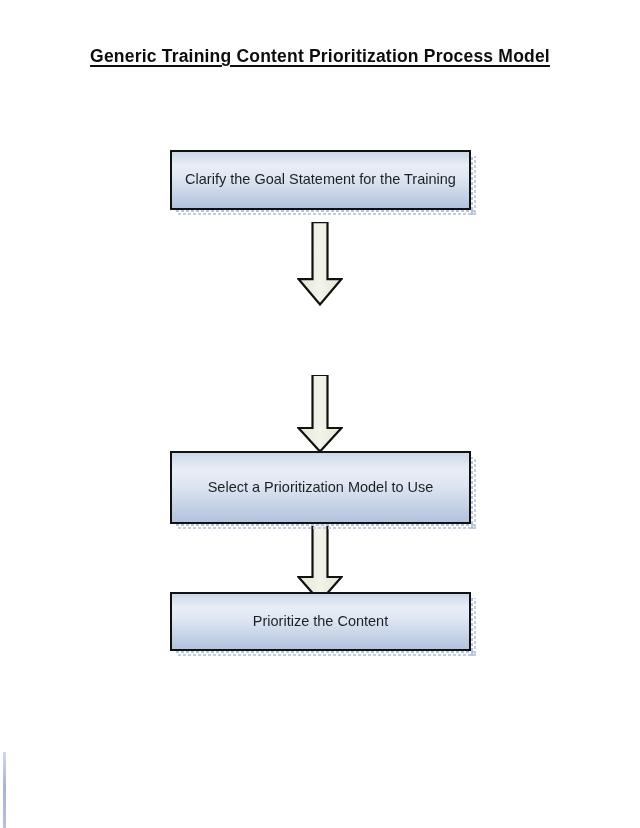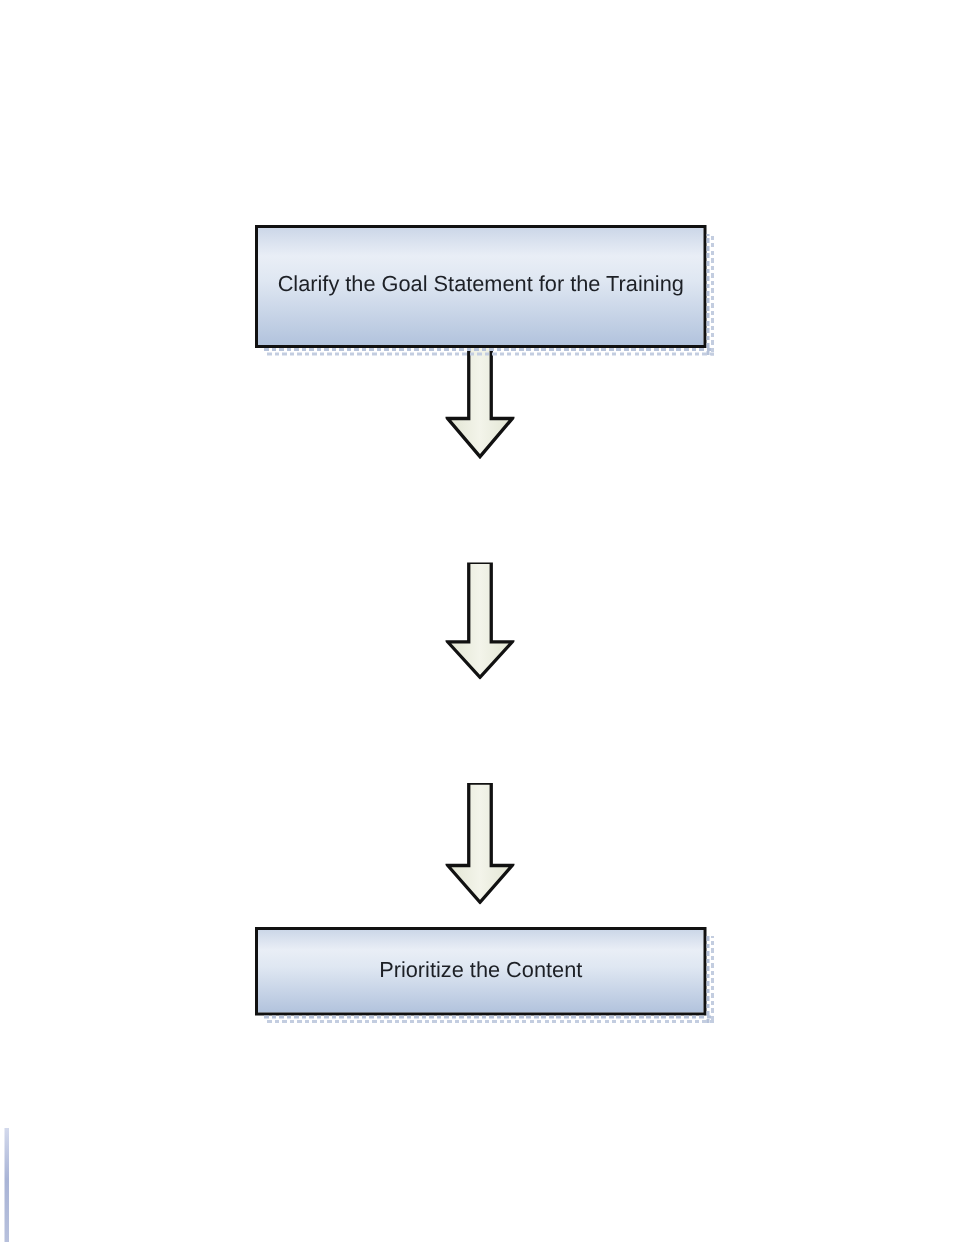--- a/index.html
+++ b/index.html
@@ -74,24 +74,24 @@
     margin-left: 2px;
     width: 5px;
     background-image:
       repeating-linear-gradient(0deg, #b6c2d9 0 3px, rgba(255,255,255,0) 3px 5px),
       repeating-linear-gradient(0deg, rgba(255,255,255,0) 0 2px, #c3cde0 2px 5px);
     background-size: 2px 100%, 2px 100%;
     background-position: 0 0, 3px 0;
     background-repeat: repeat-y;
     pointer-events: none;
   }
-  .node1 { top: 150px; height: 82px; }
+  .node1 { top: 150px; height: 60px; }
   .node2 { top: 304px; height: 73px; }
   .node3 { top: 451px; height: 73px; }
-  .node4 { top: 618px; height: 59px; }
+  .node4 { top: 592px; height: 59px; }
 
   .arrow {
     position: absolute;
     left: 297px;
     width: 46px;
     z-index: 1;
   }
   .arrow1 { top: 222px; height: 84px; }
   .arrow2 { top: 375px; height: 78px; }
   .arrow3 { top: 522px; height: 81px; }
@@ -114,34 +114,38 @@
   <svg class="defs-holder" aria-hidden="true">
     <defs>
       <linearGradient id="agrad" x1="0" y1="0" x2="1" y2="0">
         <stop offset="0" stop-color="#e2e5d3"></stop>
         <stop offset="0.5" stop-color="#f3f4ea"></stop>
         <stop offset="1" stop-color="#e2e5d3"></stop>
       </linearGradient>
     </defs>
   </svg>
 
+  <h1 class="title">Generic Training Content Prioritization Process Model</h1>
 
   <div class="node node1">
     <span class="node-label">Clarify the Goal Statement for the Training</span>
   </div>
 
   <svg class="arrow arrow1" viewBox="0 0 46 81" preserveAspectRatio="none">
     <path d="M15.5 0 H30.5 V55 H44.5 L23 79.5 L1.5 55 H15.5 Z" fill="url(#agrad)" stroke="#111111" stroke-width="2.2" stroke-linejoin="miter"></path>
   </svg>
 
 
   <svg class="arrow arrow2" viewBox="0 0 46 81" preserveAspectRatio="none">
     <path d="M15.5 0 H30.5 V55 H44.5 L23 79.5 L1.5 55 H15.5 Z" fill="url(#agrad)" stroke="#111111" stroke-width="2.2" stroke-linejoin="miter"></path>
   </svg>
 
+  <div class="node node3">
+    <span class="node-label">Select a Prioritization Model to Use</span>
+  </div>
 
   <svg class="arrow arrow3" viewBox="0 0 46 81" preserveAspectRatio="none">
     <path d="M15.5 0 H30.5 V55 H44.5 L23 79.5 L1.5 55 H15.5 Z" fill="url(#agrad)" stroke="#111111" stroke-width="2.2" stroke-linejoin="miter"></path>
   </svg>
 
   <div class="node node4">
     <span class="node-label">Prioritize the Content</span>
   </div>
 
   <div class="edge-line"></div>

